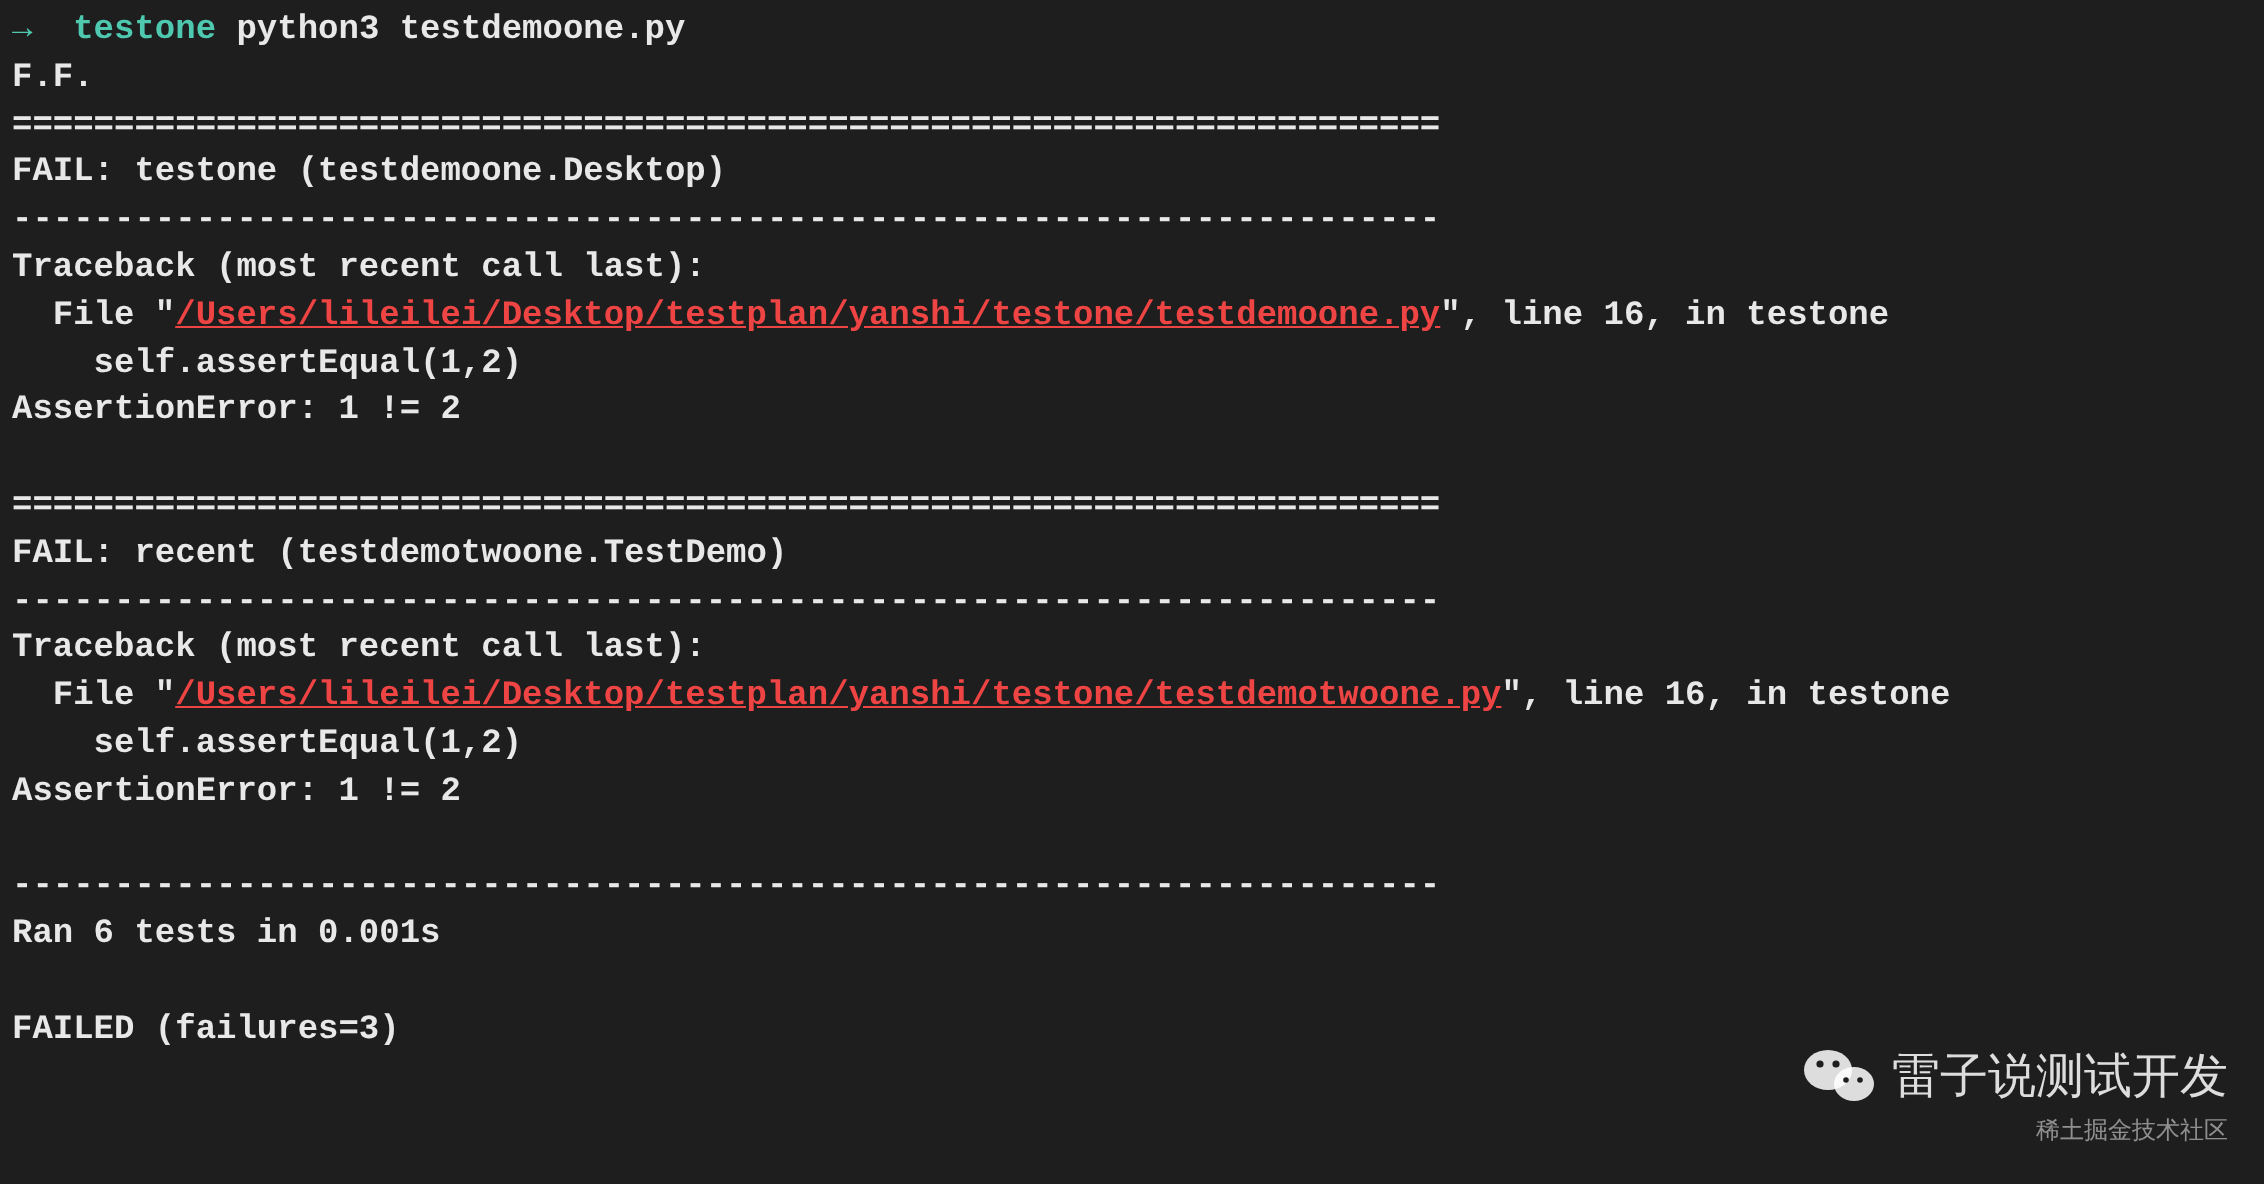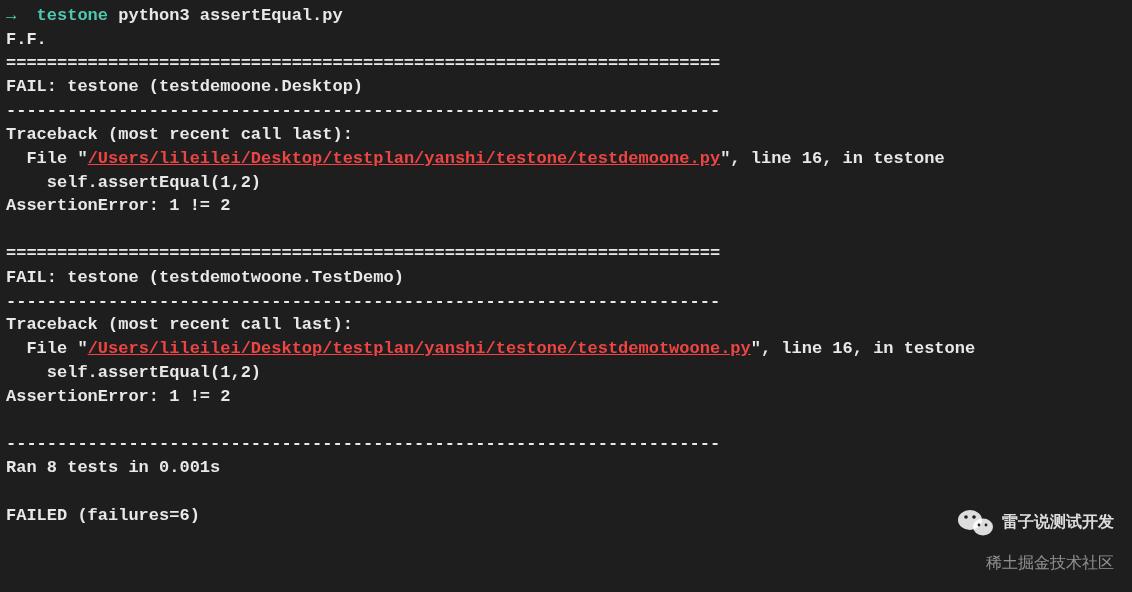--- a/index.html
+++ b/index.html
@@ -49,55 +49,55 @@
     }
     .wechat-icon {
       width: 36px;
       height: 30px;
       position: relative;
     }
     .wechat-icon svg {
       fill: rgba(255,255,255,0.85);
     }
     .watermark-title {
-      font-size: 16px;
-      font-weight: bold;
+      font-size: 24px;
+      font-weight: normal;
     }
     .watermark-sub {
-      font-size: 16px;
+      font-size: 12px;
       color: rgba(255,255,255,0.5);
-      margin-top: 14px;
+      margin-top: 2px;
       font-weight: normal;
     }
   </style>
 </head>
 <body>
 
-<div class="terminal"><span class="prompt-arrow">→</span>  <span class="prompt-dir">testone</span> <span>python3 assertEqual.py</span>
+<div class="terminal"><span class="prompt-arrow">→</span>  <span class="prompt-dir">testone</span> <span>python3 testdemoone.py</span>
 <span>F.F.</span>
 <span>======================================================================</span>
 <span>FAIL: testone (testdemoone.Desktop)</span>
 <span>----------------------------------------------------------------------</span>
 <span>Traceback (most recent call last):</span>
 <span>  File "</span><span class="file-link">/Users/lileilei/Desktop/testplan/yanshi/testone/testdemoone.py</span><span>", line 16, in testone</span>
 <span>    self.assertEqual(1,2)</span>
 <span>AssertionError: 1 != 2</span>
 
 <span>======================================================================</span>
-<span>FAIL: testone (testdemotwoone.TestDemo)</span>
+<span>FAIL: recent (testdemotwoone.TestDemo)</span>
 <span>----------------------------------------------------------------------</span>
 <span>Traceback (most recent call last):</span>
 <span>  File "</span><span class="file-link">/Users/lileilei/Desktop/testplan/yanshi/testone/testdemotwoone.py</span><span>", line 16, in testone</span>
 <span>    self.assertEqual(1,2)</span>
 <span>AssertionError: 1 != 2</span>
 
 <span>----------------------------------------------------------------------</span>
-<span>Ran 8 tests in 0.001s</span>
+<span>Ran 6 tests in 0.001s</span>
 
-<span>FAILED (failures=6)</span></div>
+<span>FAILED (failures=3)</span></div>
 
 <div class="watermark">
   <div class="watermark-main">
     <span class="wechat-icon">
       <svg viewBox="0 0 36 30" xmlns="http://www.w3.org/2000/svg">
         <ellipse cx="12" cy="12" rx="12" ry="10" fill="rgba(255,255,255,0.85)"></ellipse>
         <ellipse cx="25" cy="19" rx="10" ry="8.5" fill="rgba(255,255,255,0.85)"></ellipse>
         <circle cx="8" cy="9" r="1.8" fill="#1e1e1e"></circle>
         <circle cx="16" cy="9" r="1.8" fill="#1e1e1e"></circle>
         <circle cx="21" cy="17" r="1.4" fill="#1e1e1e"></circle>

